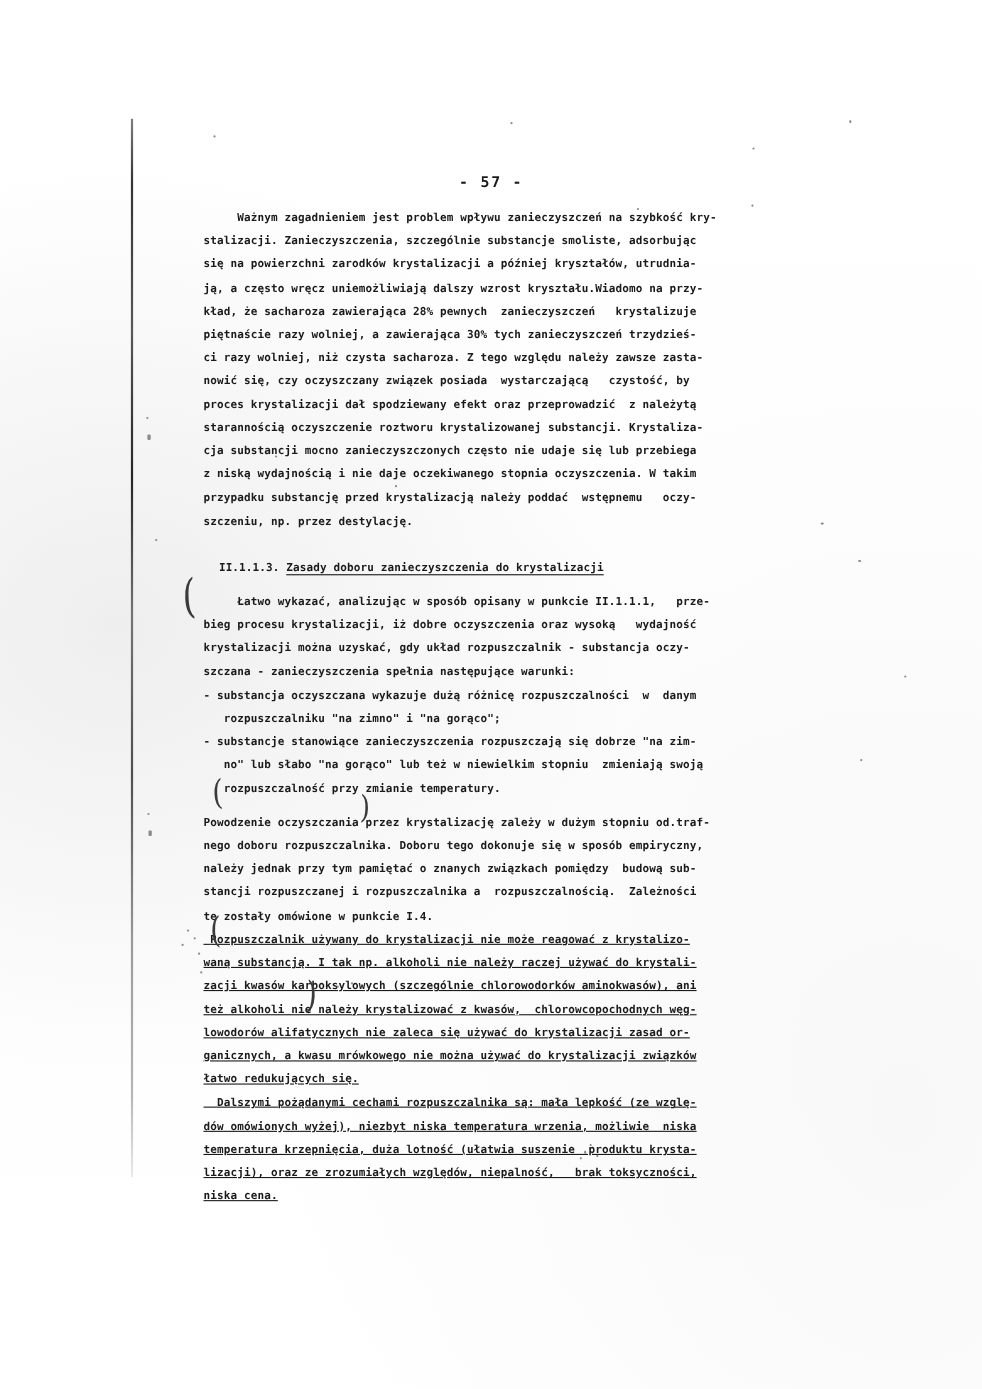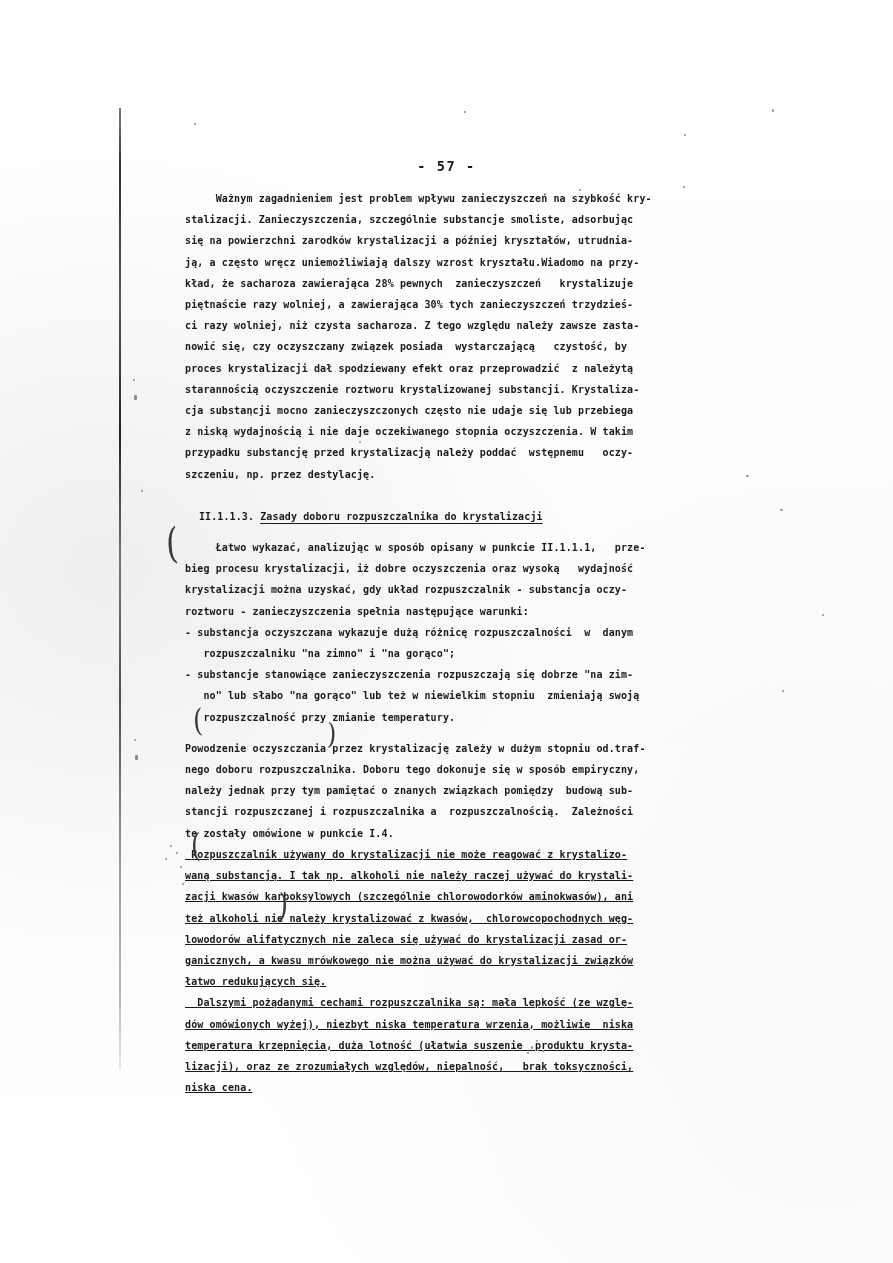--- a/index.html
+++ b/index.html
@@ -193,28 +193,28 @@
 nowić się, czy oczyszczany związek posiada  wystarczającą   czystość, by
 proces krystalizacji dał spodziewany efekt oraz przeprowadzić  z należytą
 starannością oczyszczenie roztworu krystalizowanej substancji. Krystaliza-
 cja substancji mocno zanieczyszczonych często nie udaje się lub przebiega
 z niską wydajnością i nie daje oczekiwanego stopnia oczyszczenia. W takim
 przypadku substancję przed krystalizacją należy poddać  wstępnemu   oczy-
 szczeniu, np. przez destylację.</p>
 
     <div class="para-gap"></div>
 
-    <p class="heading-block"><span class="heading-num">II.1.1.3. </span><span class="heading-title">Zasady doboru rozpuszczalnika do krystalizacji</span></p>
+    <p class="heading-block"><span class="heading-num">II.1.1.3. </span><span class="heading-title">Zasady doboru zanieczyszczenia do krystalizacji</span></p>
 
     <div class="para-gap-sm"></div>
 
     <p class="para">     Łatwo wykazać, analizując w sposób opisany w punkcie II.1.1.1,   prze-
 bieg procesu krystalizacji, iż dobre oczyszczenia oraz wysoką   wydajność
 krystalizacji można uzyskać, gdy układ rozpuszczalnik - substancja oczy-
-roztworu - zanieczyszczenia spełnia następujące warunki:</p>
+szczana - zanieczyszczenia spełnia następujące warunki:</p>
 
     <p class="bullet-line">- substancja oczyszczana wykazuje dużą różnicę rozpuszczalności  w  danym
    rozpuszczalniku "na zimno" i "na gorąco";</p>
 
     <p class="bullet-line">- substancje stanowiące zanieczyszczenia rozpuszczają się dobrze "na zim-
    no" lub słabo "na gorąco" lub też w niewielkim stopniu  zmieniają swoją
    rozpuszczalność przy zmianie temperatury.</p>
 
     <div class="para-gap-sm"></div>
 

